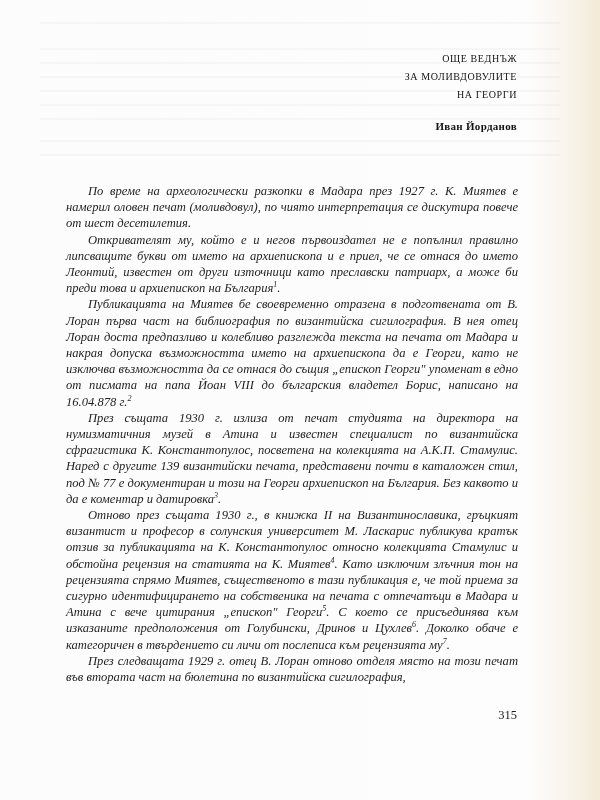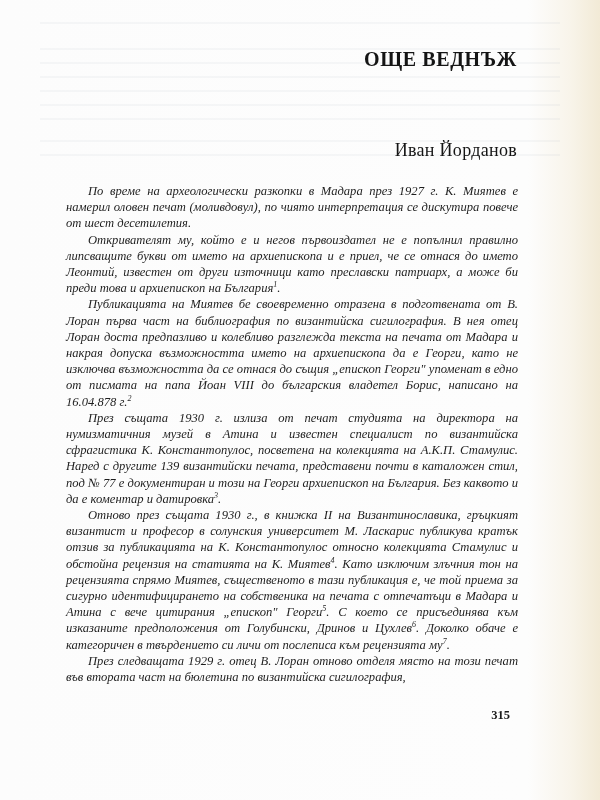--- a/index.html
+++ b/index.html
@@ -26,33 +26,33 @@
       left: 40px;
       width: 520px;
       height: 2px;
       background: rgba(150,160,175,0.08);
     }
     .title-block {
       position: absolute;
       right: 83px;
       top: 50px;
       text-align: right;
-      font-weight: bold;
-      font-size: 20px;
+      font-weight: normal;
+      font-size: 10px;
       line-height: 18px;
       letter-spacing: 0.6px;
       color: #151515;
     }
     .title-line { display: block; white-space: nowrap; }
     .author {
       position: absolute;
       right: 83px;
-      top: 140px;
-      font-weight: normal;
-      font-size: 18px;
+      top: 120px;
+      font-weight: bold;
+      font-size: 11px;
       letter-spacing: 0.3px;
       color: #151515;
     }
     .body-text {
       position: absolute;
       left: 66px;
       top: 183px;
       width: 452px;
       font-size: 12.6px;
       line-height: 16.2px;
@@ -64,43 +64,45 @@
       text-indent: 22px;
       font-style: italic;
     }
     .para sup {
       font-size: 8px;
       line-height: 0;
       vertical-align: 5px;
     }
     .page-number {
       position: absolute;
-      right: 90px;
+      right: 83px;
       top: 708px;
-      font-weight: bold;
+      font-weight: normal;
       font-size: 12.5px;
       color: #1a1a1a;
     }
   </style>
 </head>
 <body>
 
 <div class="page">
   <div class="bleed" style="top:22px"></div>
   <div class="bleed" style="top:48px"></div>
   <div class="bleed" style="top:62px"></div>
   <div class="bleed" style="top:76px"></div>
   <div class="bleed" style="top:90px"></div>
   <div class="bleed" style="top:104px"></div>
   <div class="bleed" style="top:118px"></div>
   <div class="bleed" style="top:140px"></div>
   <div class="bleed" style="top:154px"></div>
 
   <div class="title-block">
     <span class="title-line">ОЩЕ ВЕДНЪЖ</span>
+    <span class="title-line">ЗА МОЛИВДОВУЛИТЕ</span>
+    <span class="title-line">НА ГЕОРГИ</span>
   </div>
 
   <div class="author">Иван Йорданов</div>
 
   <div class="body-text">
     <p class="para">
       <span>По време на археологически разкопки в Мадара през 1927 г. К. Миятев е намерил оловен печат (моливдовул), по чиято интерпретация се дискутира повече от шест десетилетия.</span>
     </p>
     <p class="para">
       <span>Откривателят му, който е и негов първоиздател не е попълнил правилно липсващите букви от името на архиепископа и е приел, че се отнася до името Леонтий, известен от други източници като преславски патриарх, а може би преди това и архиепископ на България</span><sup>1</sup><span>.</span>

